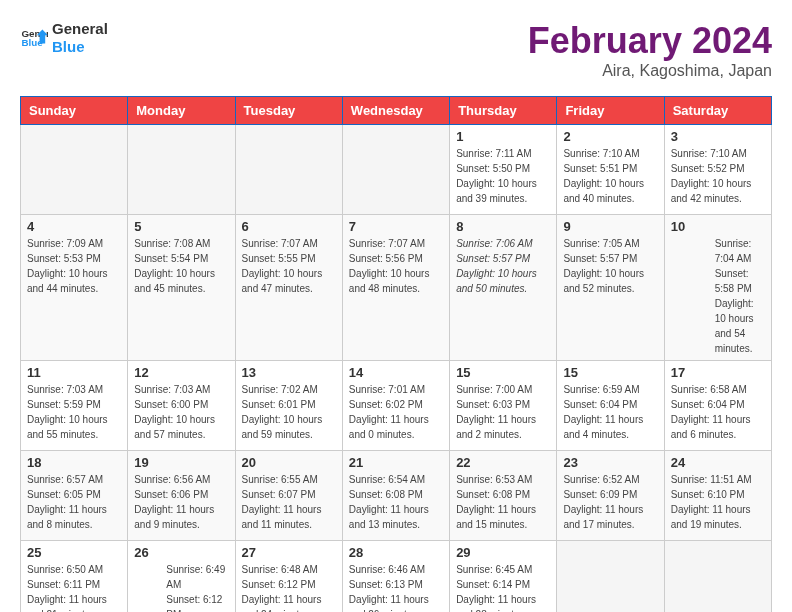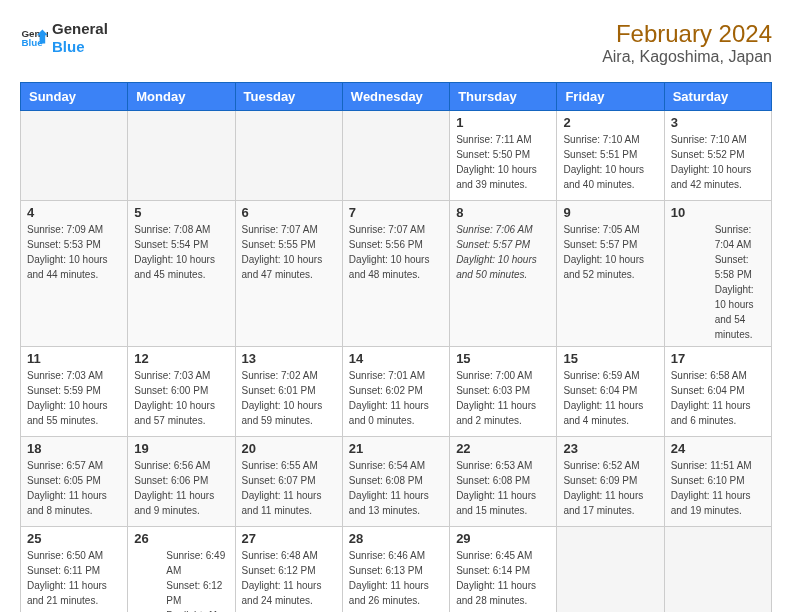--- a/index.html
+++ b/index.html
@@ -22,36 +22,36 @@
       gap: 4px;
     }
     .logo-icon {
       width: 28px;
       height: 28px;
     }
     .title-area {
       text-align: right;
     }
     .month-title {
-      font-size: 24px;
-      font-weight: normal;
-      color: #a16207;
+      font-size: 36px;
+      font-weight: bold;
+      color: #701a75;
     }
     .location-title {
       font-size: 16px;
       color: #555;
       text-align: right;
     }
     .calendar-table {
       width: 100%;
       border-collapse: collapse;
       table-layout: fixed;
     }
     .calendar-table th {
-      background-color: #3b82f6;
+      background-color: #ef4444;
       color: white;
       text-align: left;
       padding: 6px 8px;
       font-size: 13px;
       font-weight: bold;
       border: 1px solid #1565C0;
     }
     .calendar-table td {
       border: 1px solid #ccc;
       vertical-align: top;

